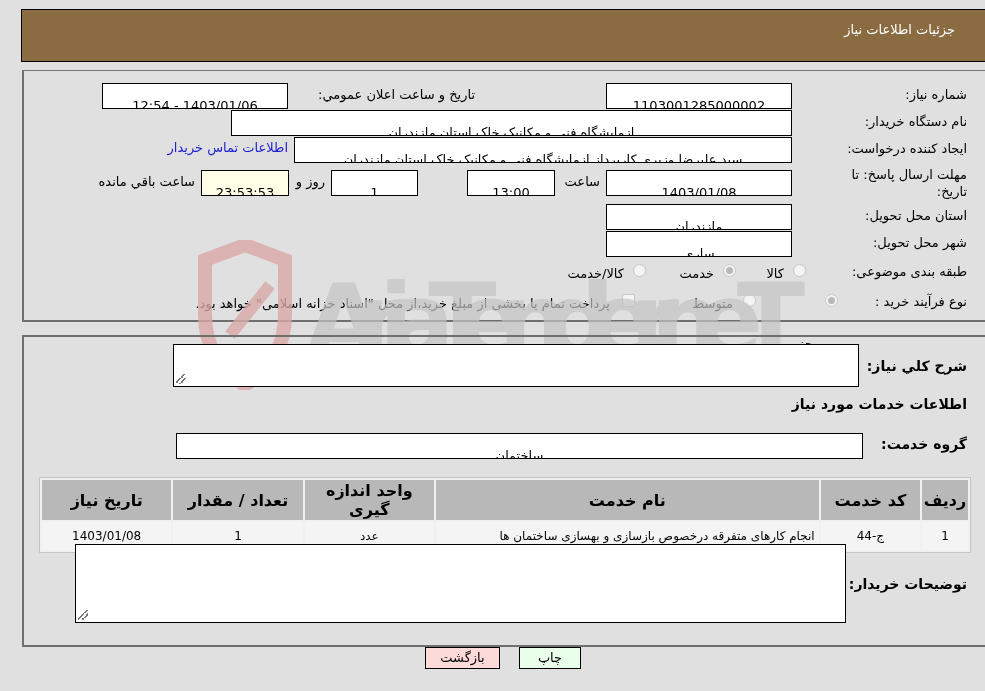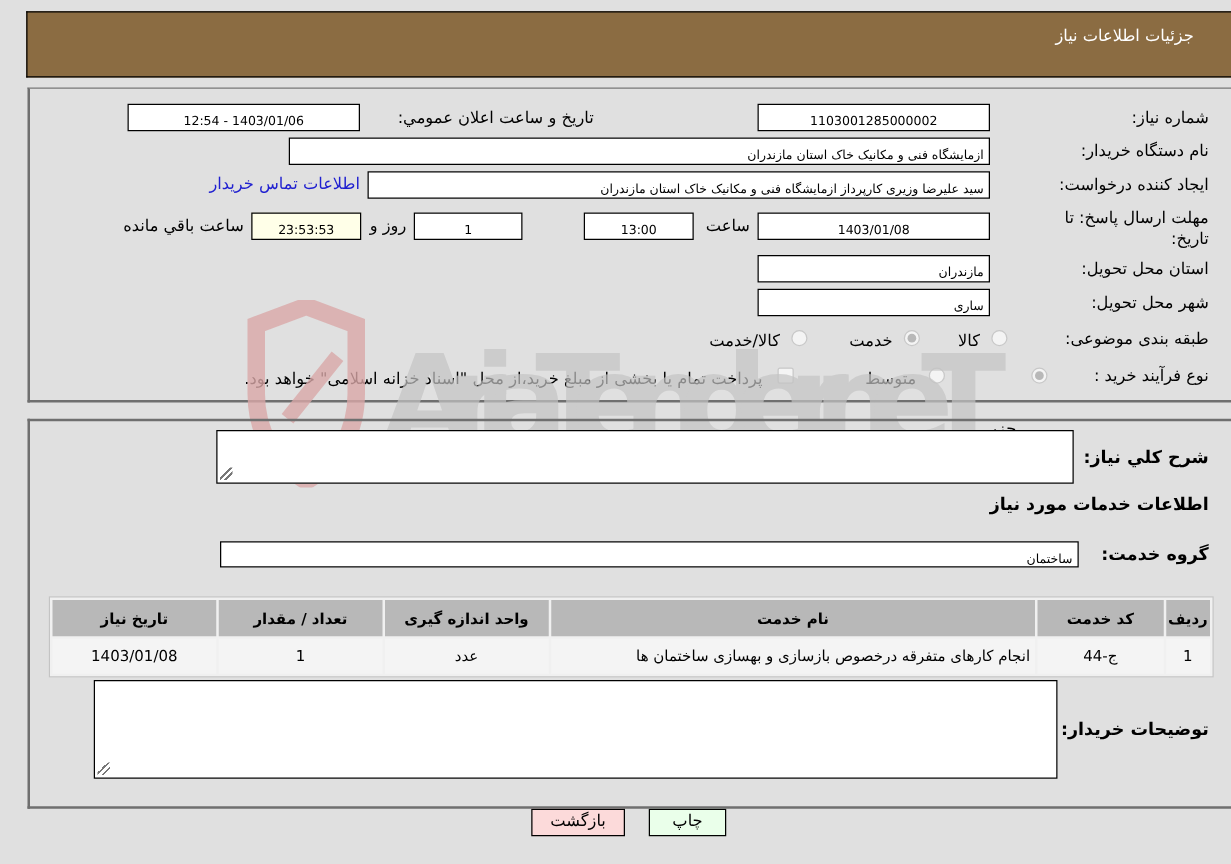--- a/index.html
+++ b/index.html
@@ -12,24 +12,24 @@
   .abs { position: absolute; }
   .header {
     left: 21px; top: 9px; width: 964px; height: 53px;
     background: #8b6c42; border: 1px solid #000; border-right: none;
   }
   .header-title { right: 30px; top: 12px; color: #fff; font-size: 13px; }
   .panel1 { left: 22px; top: 70px; width: 963px; height: 252px; border-top: 1px solid #777; border-left: 2px solid #6f6f6f; border-bottom: 2px solid #6f6f6f; }
   .lbl { font-size: 13px; white-space: nowrap; }
   .box {
     background: #fff; border: 1px solid #000; height: 22px; line-height: 20px;
-    font-size: 10px; white-space: nowrap; overflow: hidden; padding: 4px 4px;
+    font-size: 13px; white-space: nowrap; overflow: hidden; padding: 12px 4px;
   }
   .center { text-align: center; }
-  .right { text-align: right; }
+  .right { text-align: center; }
   .link { color: #2020d0; text-decoration: none; cursor: pointer; }
   .radio {
     width: 13px; height: 13px; border-radius: 50%; border: 1px solid #c8c8c8;
     background: #f4f4f4; display: inline-block;
   }
   .radio.checked::after {
     content: ""; display: block; width: 7px; height: 7px; border-radius: 50%;
     background: #b8b8b8; margin: 2px;
   }
   .checkbox {
@@ -39,21 +39,21 @@
   .textarea { background: #fff; border: 1px solid #000; padding: 2px 4px; font-size: 13px; text-align: right; }
   .resize-grip {
     position: absolute; left: 2px; bottom: 2px; width: 10px; height: 10px;
     background: linear-gradient(135deg, transparent 40%, #777 40%, #777 50%, transparent 50%, transparent 65%, #777 65%, #777 75%, transparent 75%);
   }
   table.grid {
     border-collapse: separate; border-spacing: 2px; background: #f0f0f0;
     border: 1px solid #c4c4c4; position: absolute; left: 39px; top: 477px; width: 932px;
   }
   table.grid th {
-    background: #b8b8b8; font-weight: bold; font-size: 12px; height: 29px; text-align: center;
+    background: #b8b8b8; font-weight: bold; font-size: 16px; height: 29px; text-align: center;
   }
   table.grid td {
     background: #f4f4f4; font-size: 12px; height: 28px; text-align: center;
   }
   table.grid td.name { text-align: right; padding-right: 4px; }
   .btn {
     height: 22px; border: 1px solid #000; font-size: 13px; text-align: center; line-height: 20px; cursor: pointer;
   }
   .btn-back { background: #fcdada; }
   .btn-print { background: #eaffea; }

